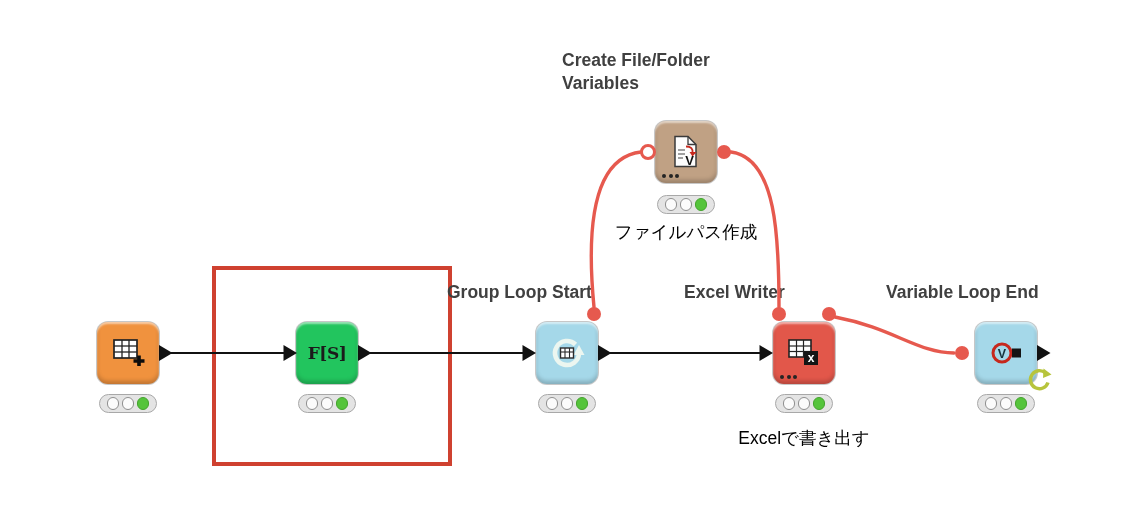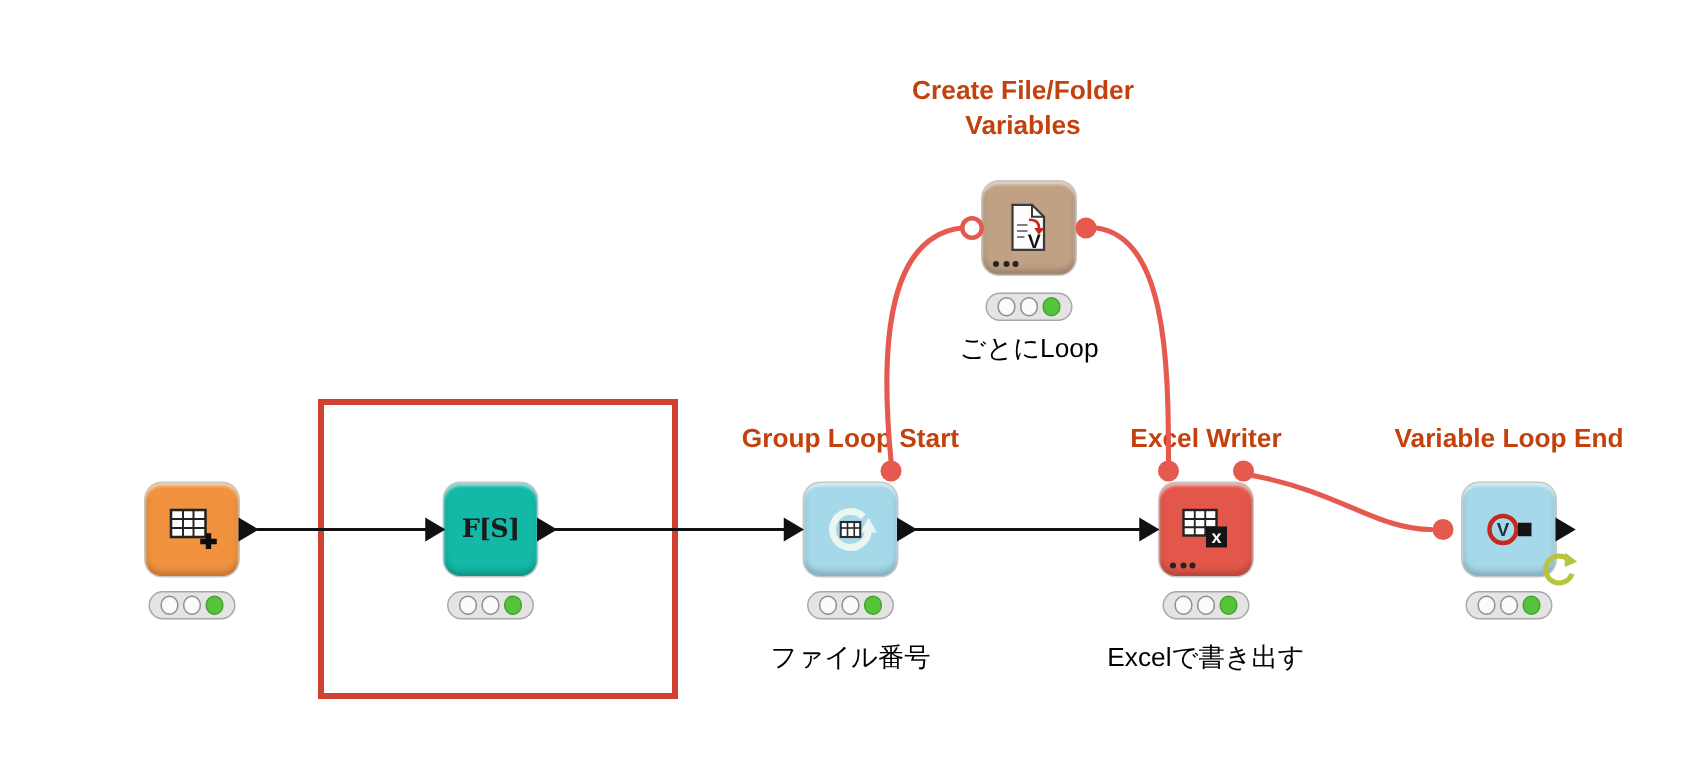--- a/index.html
+++ b/index.html
@@ -1,37 +1,37 @@
 <!DOCTYPE html>
 <html><head>
 <meta charset="utf-8">
 <style>
   * { margin:0; padding:0; box-sizing:border-box; }
   html,body { background:#ffffff; }
   body { font-family:"Liberation Sans","DejaVu Sans",sans-serif; width:1132px; height:508px; }
   .canvas { position:relative; width:1132px; height:508px; background:#ffffff; overflow:hidden; }
 
   .node-title {
-    position:absolute; width:240px; text-align:center;
-    font-size:17.5px; font-weight:bold; color:#c2410c; line-height:1.3; white-space:nowrap;
+    position:absolute; width:240px; text-align:left;
+    font-size:17.5px; font-weight:bold; color:#404040; line-height:1.3; white-space:nowrap;
   }
   .node-title.two-line { white-space:normal; }
   .node-annotation {
     position:absolute; width:240px; text-align:center;
     font-size:17.5px; color:#000; line-height:1.35;
   }
   .node-body {
     position:absolute; width:62px; height:62px; border-radius:11px;
     display:flex; align-items:center; justify-content:center;
     box-shadow: inset 0 2px 2px rgba(255,255,255,.55),
                 inset 0 -3px 4px rgba(0,0,0,.20),
                 0 0 0 1px rgba(0,0,0,.22);
   }
   .node-table-creator   { background:#f0923e; }
-  .node-string-manip    { background:#14b8a6; }
+  .node-string-manip    { background:#22c55e; }
   .node-loop-start      { background:#a5d8e9; }
   .node-cffv            { background:#c0a184; }
   .node-excel-writer    { background:#e2574a; }
   .node-loop-end        { background:#a5d8e9; }
 
   .icon-text {
     font-family:"DejaVu Serif","Liberation Serif",serif;
     font-weight:bold; font-size:17px; color:#1b1b1b; letter-spacing:-0.5px;
   }
 
@@ -80,21 +80,21 @@
         <i></i>
         <i></i>
         <i></i>
       </div>
   </div>
   <div class="traffic" style="left:657px; top:195px;">
     <span class="light"></span>
     <span class="light"></span>
     <span class="light green"></span>
   </div>
-  <div class="node-annotation" style="left:566px; top:221px;">ごとにLoop</div>
+  <div class="node-annotation" style="left:566px; top:221px;">ファイルパス作成</div>
 
   <div class="node-body node-table-creator" style="left:97px; top:322px;">
     <svg width="38" height="36" viewBox="0 0 38 36">
       <rect x="5" y="5" width="23" height="18" fill="#ffffff" stroke="#222" stroke-width="1.7"></rect>
       <line x1="5" y1="11" x2="28" y2="11" stroke="#222" stroke-width="1.3"></line>
       <line x1="5" y1="17" x2="28" y2="17" stroke="#222" stroke-width="1.3"></line>
       <line x1="13" y1="5" x2="13" y2="23" stroke="#222" stroke-width="1.3"></line>
       <line x1="20" y1="5" x2="20" y2="23" stroke="#222" stroke-width="1.3"></line>
       <path d="M30 20.5 v10.5 M24.5 26 h11" stroke="#0c0c0c" stroke-width="3.6" fill="none"></path>
     </svg>
@@ -124,21 +124,20 @@
       <line x1="19" y1="16" x2="19" y2="26" stroke="#2b2b2b" stroke-width="1.1"></line>
       <line x1="23.5" y1="16" x2="23.5" y2="26" stroke="#2b2b2b" stroke-width="1.1"></line>
     </svg>
   </div>
   <div class="traffic" style="left:538px; top:394px;">
     <span class="light"></span>
     <span class="light"></span>
     <span class="light green"></span>
   </div>
   <div class="node-annotation" style="left:447px; top:427px;">
-    <div>ファイル番号</div>
   </div>
 
   <div class="node-title" style="left:684px; top:281px;">Excel Writer</div>
   <div class="node-body node-excel-writer" style="left:773px; top:322px;">
     <svg width="40" height="38" viewBox="0 0 40 38">
       <rect x="5" y="6" width="22" height="17" fill="#ffffff" stroke="#222" stroke-width="1.6"></rect>
       <line x1="5" y1="12" x2="27" y2="12" stroke="#222" stroke-width="1.2"></line>
       <line x1="5" y1="17.5" x2="27" y2="17.5" stroke="#222" stroke-width="1.2"></line>
       <line x1="12.5" y1="6" x2="12.5" y2="23" stroke="#222" stroke-width="1.2"></line>
       <line x1="19.5" y1="6" x2="19.5" y2="23" stroke="#222" stroke-width="1.2"></line>

